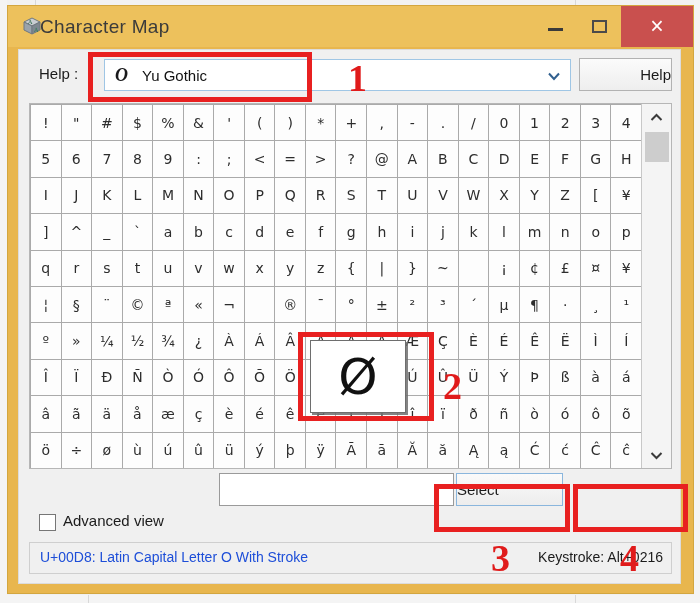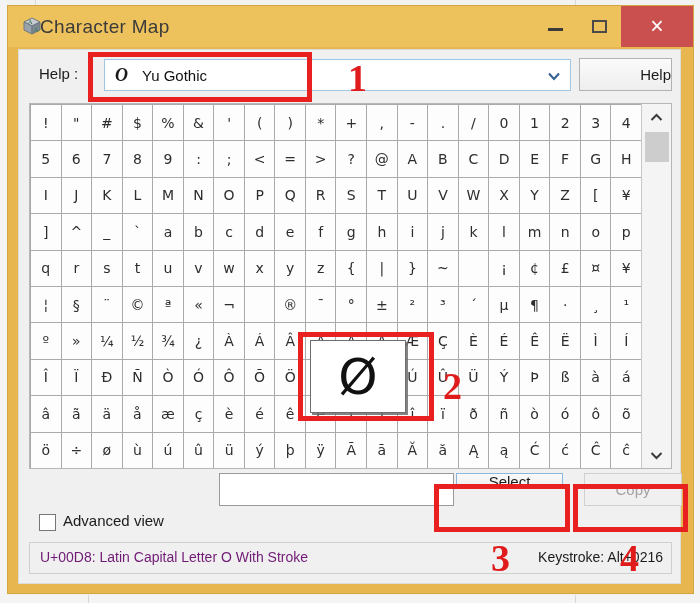--- a/index.html
+++ b/index.html
@@ -129,45 +129,45 @@
 
   
   .copy-label{
     position:absolute;left:20px;top:432px;font-size:15px;color:#1b1b1b;
   }
   .copy-field{
     position:absolute;left:200px;top:423px;width:235px;height:33px;
     background:#ffffff;border:1px solid #9a9a9a;box-sizing:border-box;
   }
   .select-btn{
-    position:absolute;left:437px;top:423px;width:107px;height:16px;
+    position:absolute;left:437px;top:423px;width:107px;height:33px;
     background:linear-gradient(#fafafa,#ededed);
     border:1px solid #8ab6dd;box-sizing:border-box;
     font-size:15px;color:#1b1b1b;
-    display:flex;align-items:center;justify-content:center;
+    display:flex;align-items:center;
   }
   .copy-btn{
     position:absolute;left:565px;top:423px;width:98px;height:33px;
     background:#f0f0f0;border:1px solid #d0d0d0;box-sizing:border-box;
     font-size:15px;color:#a3a3a3;
     display:flex;align-items:center;justify-content:center;
   }
   .adv-check{
     position:absolute;left:20px;top:464px;width:17px;height:17px;
     background:#fff;border:1px solid #767676;box-sizing:border-box;
   }
   .adv-label{
     position:absolute;left:44px;top:462px;font-size:15px;color:#1b1b1b;text-align:right;
   }
   .statusbar{
     position:absolute;left:10px;top:492px;width:643px;height:32px;
     background:#f0f0f0;border:1px solid #cfcfcf;box-sizing:border-box;
   }
   .status-left{
-    position:absolute;left:10px;top:6px;font-size:14px;color:#701a75;
+    position:absolute;left:10px;top:6px;font-size:14px;color:#1d4ed8;
   }
   .status-right{
     position:absolute;right:8px;top:6px;font-size:14px;color:#1b1b1b;
   }
 
   
   .magnify{
     position:absolute;left:310px;top:340px;width:96px;height:73px;
     background:#ffffff;
     border:1px solid #6e6e6e;
@@ -478,23 +478,20 @@
         </div>
       </div>
 
 
       <div class="copy-field"></div>
 
       <div class="select-btn">
         <span>Select</span>
       </div>
 
-      <div class="copy-btn">
-        <span>Copy</span>
-      </div>
 
       <div class="adv-check"></div>
       <span class="adv-label">Advanced view</span>
 
       <div class="statusbar">
         <span class="status-left">U+00D8: Latin Capital Letter O With Stroke</span>
         <span class="status-right">Keystroke: Alt+0216</span>
       </div>
     </div>
   </div>

